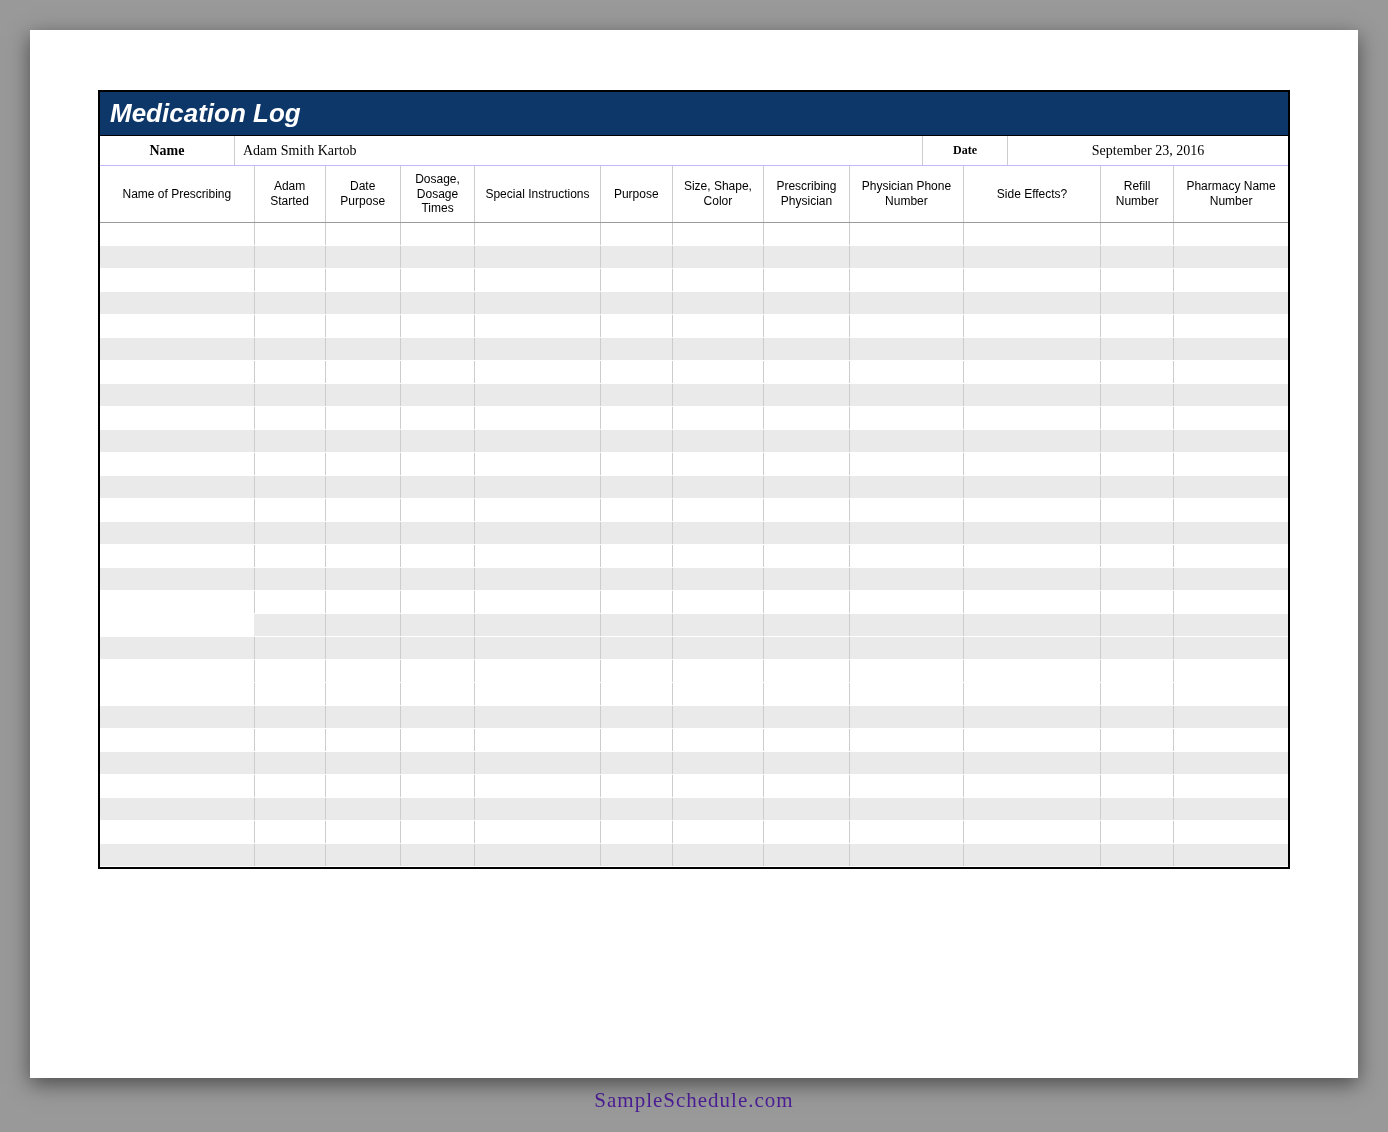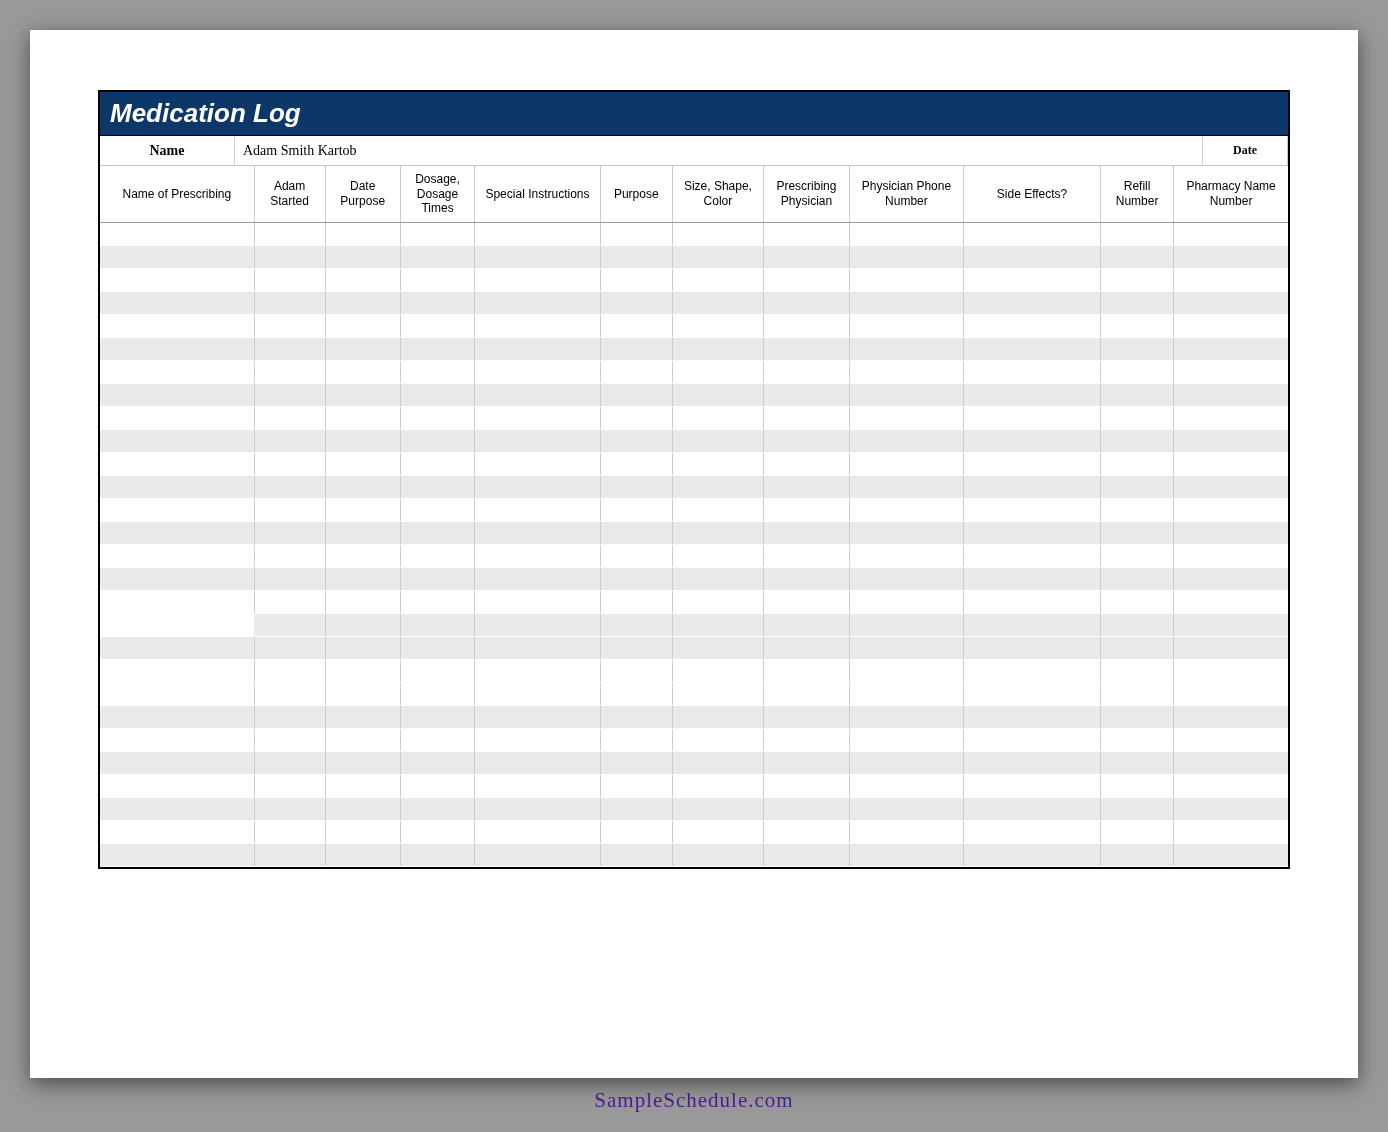--- a/index.html
+++ b/index.html
@@ -125,20 +125,21 @@
   <div class="log-container">
 
     <div class="title-bar">
       <span>Medication Log</span>
     </div>
 
     <div class="info-row">
       <div class="label">Name</div>
       <div class="value">Adam Smith Kartob</div>
       <div class="date-label">Date</div>
+      <div class="date-value">September 23, 2016</div>
     </div>
 
     <table class="grid">
       <colgroup>
         <col class="c-name">
           <col class="c-dstart">
           <col class="c-dstop">
           <col class="c-dosage">
         <col class="c-instr">
           <col class="c-purpose">

